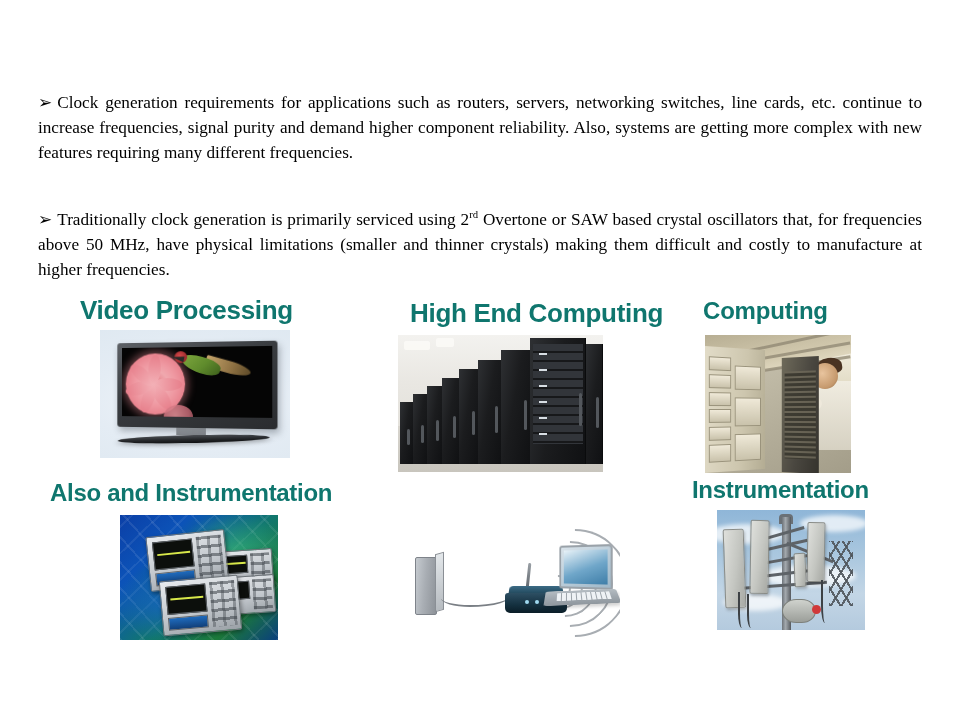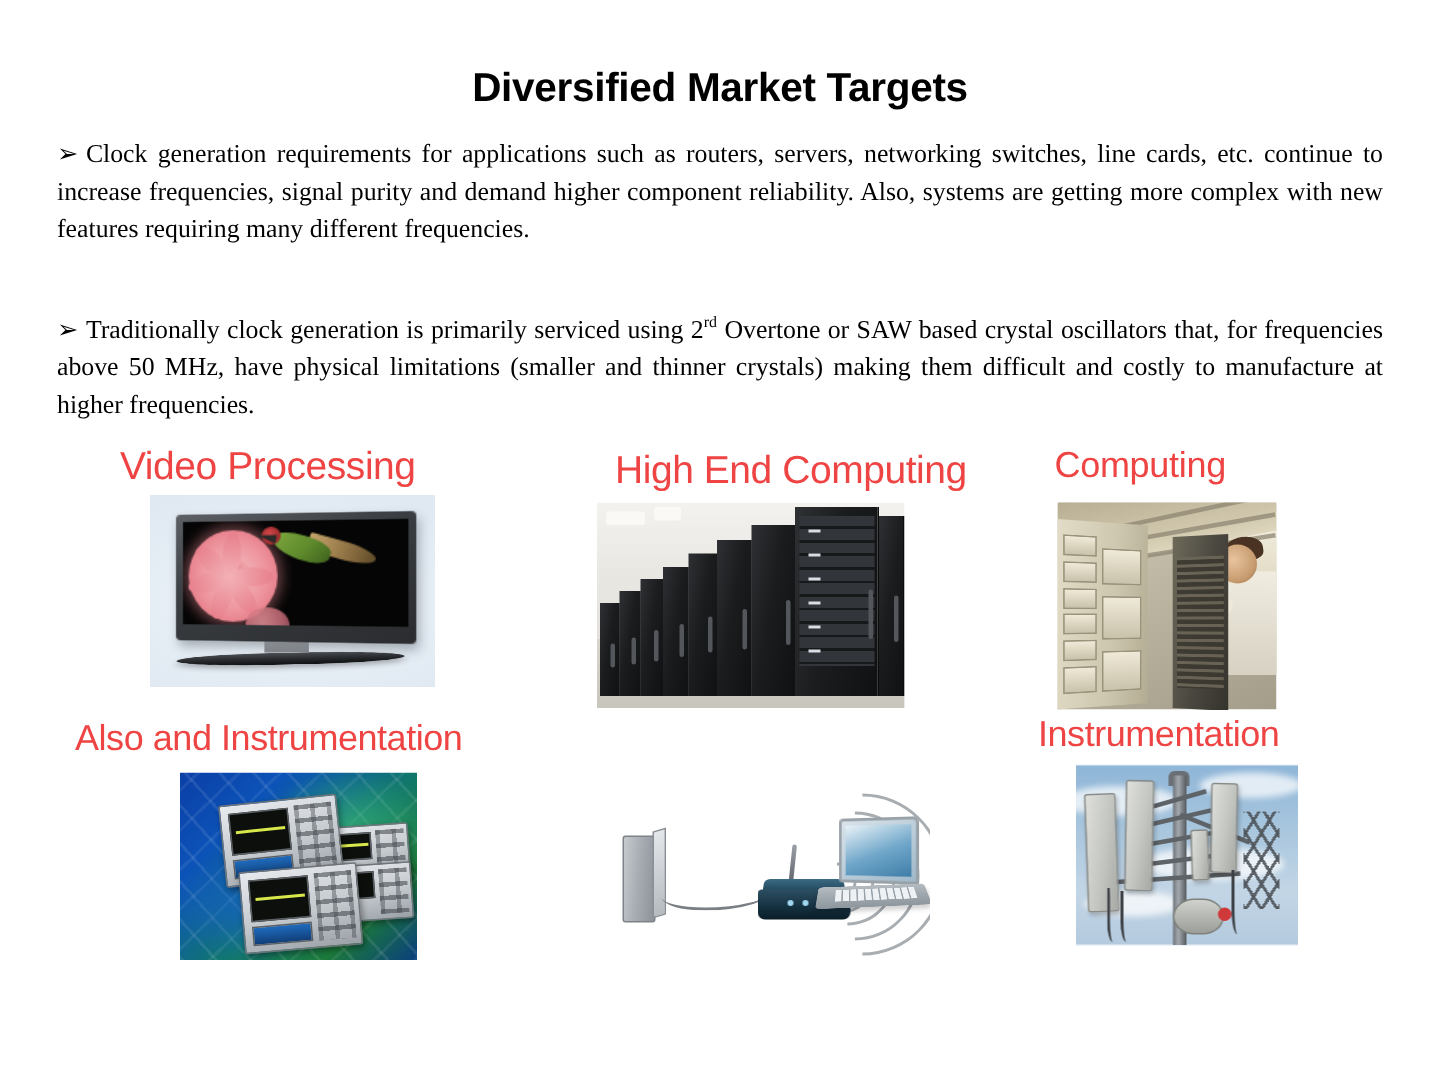--- a/index.html
+++ b/index.html
@@ -52,22 +52,22 @@
   }
   sup {
     font-size: 0.62em;
     vertical-align: super;
     line-height: 0;
   }
 
   
   .cat-heading {
     position: absolute;
-    font-weight: normal;
-    color: #ef4444;
+    font-weight: bold;
+    color: #0f766e;
     white-space: nowrap;
     line-height: 1;
   }
   #heading-video        { left: 80px;  top: 297px; font-size: 26px; letter-spacing: -0.3px; }
   #heading-computing    { left: 362px; top: 300px; font-size: 26px; letter-spacing: -0.3px; margin-left: 48px; }
   #heading-networking   { left: 703px; top: 299px; font-size: 24px; letter-spacing: -0.2px; }
   #heading-test         { left: 50px;  top: 481px; font-size: 24px; letter-spacing: -0.3px; }
   #heading-wireless     { left: 394px; top: 483px; font-size: 24px; letter-spacing: -0.3px; }
   #heading-comms        { left: 692px; top: 478px; font-size: 24px; letter-spacing: -0.3px; }
 
@@ -488,21 +488,20 @@
     position: absolute;
     border-left: 2px solid #3d4145;
     border-radius: 0 0 0 40%;
   }
 </style>
 </head>
 <body>
 
 <div id="slide">
 
-  <div class="slide-title">Diversified Market Targets</div>
 
   <div class="body-block" id="para-1">
     <span class="bullet-arrow">➢</span><span>Clock generation requirements for applications such as routers, servers, networking switches, line cards, etc. continue to increase frequencies, signal purity and demand higher component reliability. Also, systems are getting more complex with new features requiring many different frequencies.</span>
   </div>
 
   <div class="body-block" id="para-2">
     <span class="bullet-arrow">➢</span><span>Traditionally clock generation is primarily serviced using 2</span><sup>rd</sup><span> Overtone or SAW based crystal oscillators that, for frequencies above 50 MHz, have physical limitations (smaller and thinner crystals) making them difficult and costly to manufacture at higher frequencies.</span>
   </div>
 
   <div class="cat-heading" id="heading-video">Video Processing</div>

